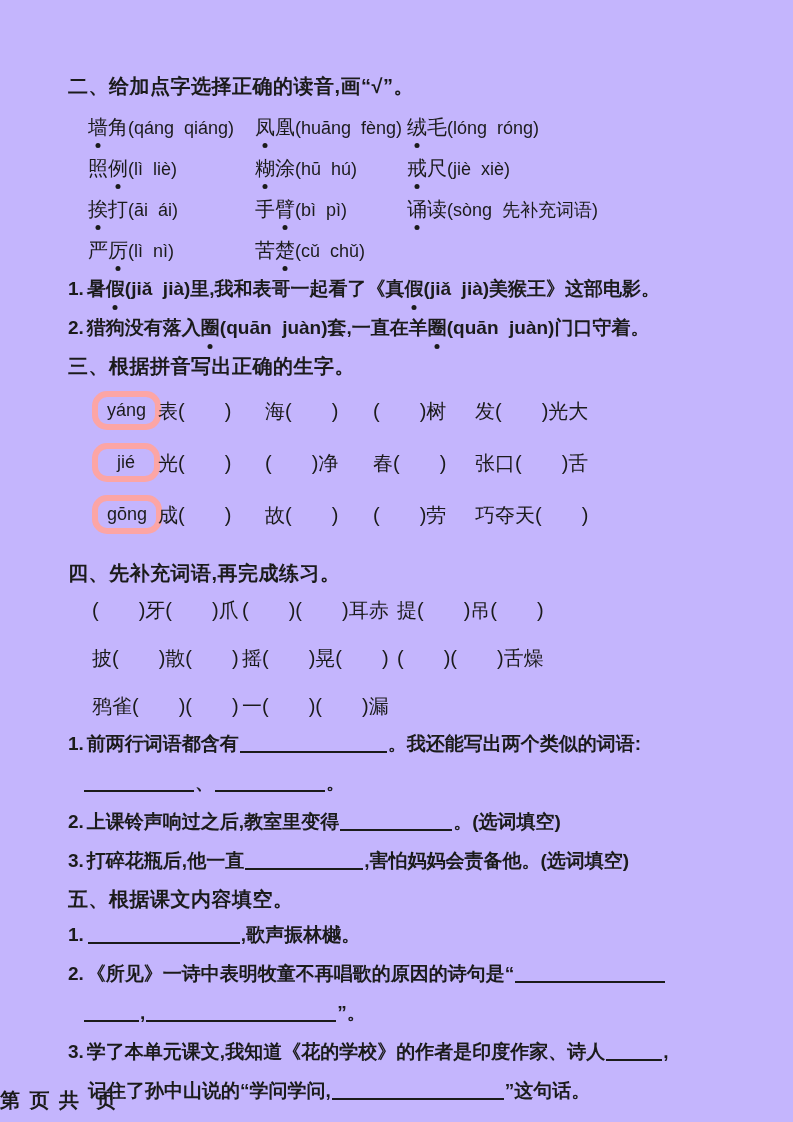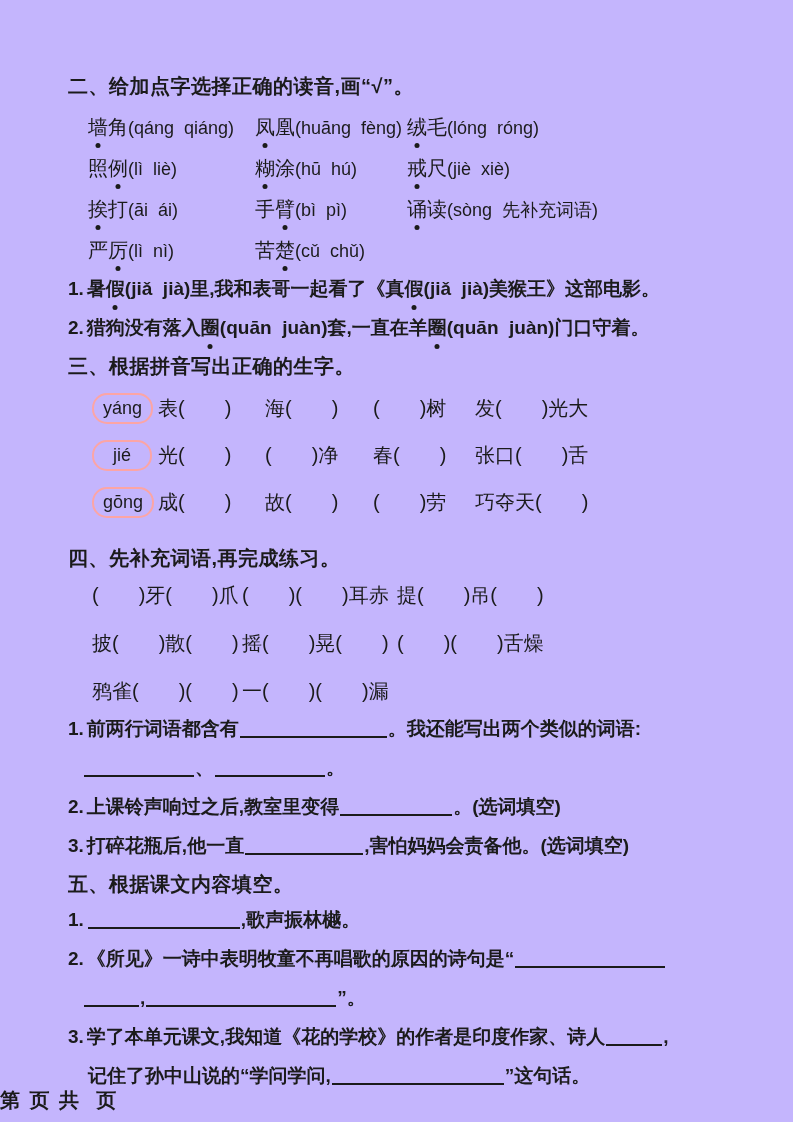--- a/index.html
+++ b/index.html
@@ -21,21 +21,21 @@
   
   .lines{margin-top:10px;}
   .q-line{font-size:19px; line-height:28px; margin-bottom:11px; white-space:pre-wrap; font-weight:600;}
   .q-num{font-weight:700; margin-right:3px; letter-spacing:0;}
   .cn-seg{white-space:pre-wrap;}
   .blank{display:inline-block; height:4px; border-bottom:2px solid #1b1b1b; vertical-align:-3px; margin:0 1px;}
   
   .s3-rows{margin-top:12px;}
   .s3-row{display:grid; grid-template-columns:66px 107px 108px 102px 1fr; align-items:center;
     margin:0 0 13px 24px; font-size:20px; line-height:34px; white-space:pre;}
-  .pinyin-box{display:inline-block; justify-self:start; border:2px solid #fca5a5; border-radius:15px;
+  .pinyin-box{display:inline-block; justify-self:start; border:6px solid #fca5a5; border-radius:15px;
     padding:1px 9px 2px; font-size:18px; line-height:24px; min-width:38px; text-align:center; font-weight:400;}
   
   .s4-grid{display:grid; grid-template-columns:150px 155px 1fr; margin:10px 0 0 24px;
     row-gap:20px; font-size:20px; line-height:28px; white-space:pre;}
   .mt12{} .mt14{margin-top:26px;} .mt9{margin-top:9px;}
   .footer{position:absolute; left:0; right:0; bottom:8px; text-align:left;
     font-size:20px; font-weight:600; white-space:pre; letter-spacing:2px;}
 </style>
 </head>
 <body>

